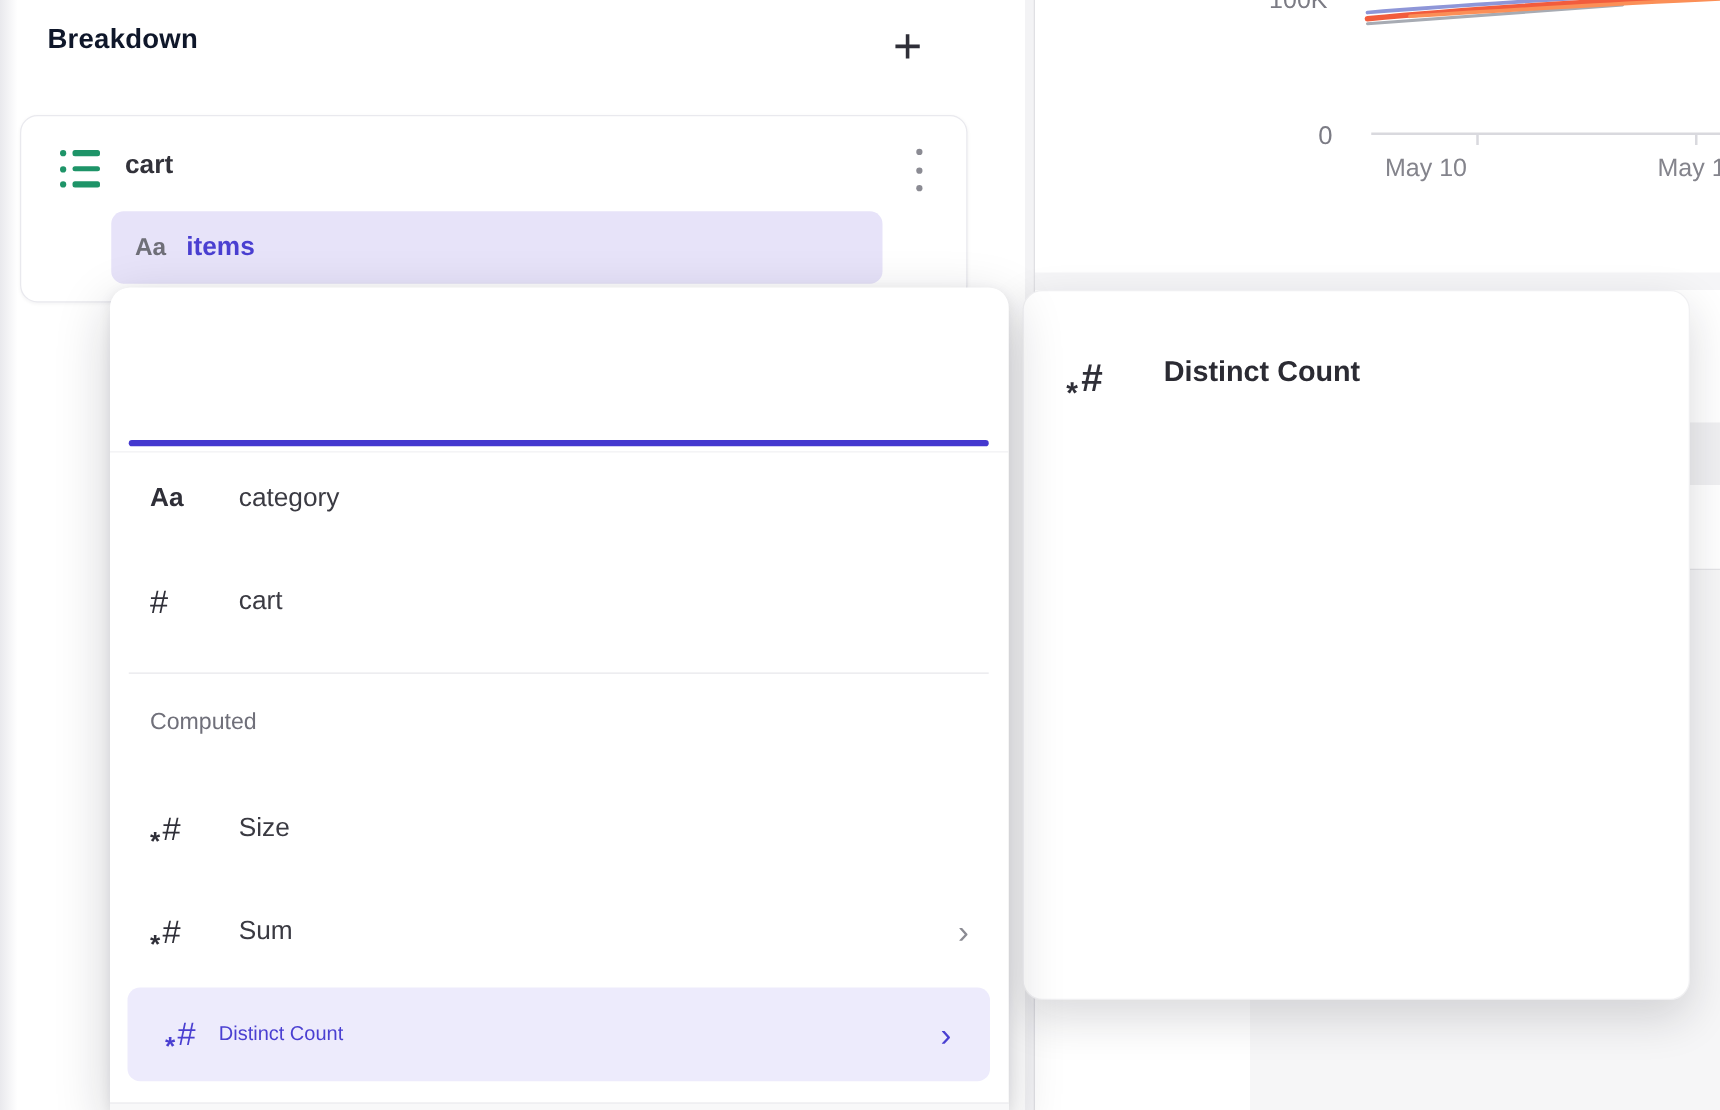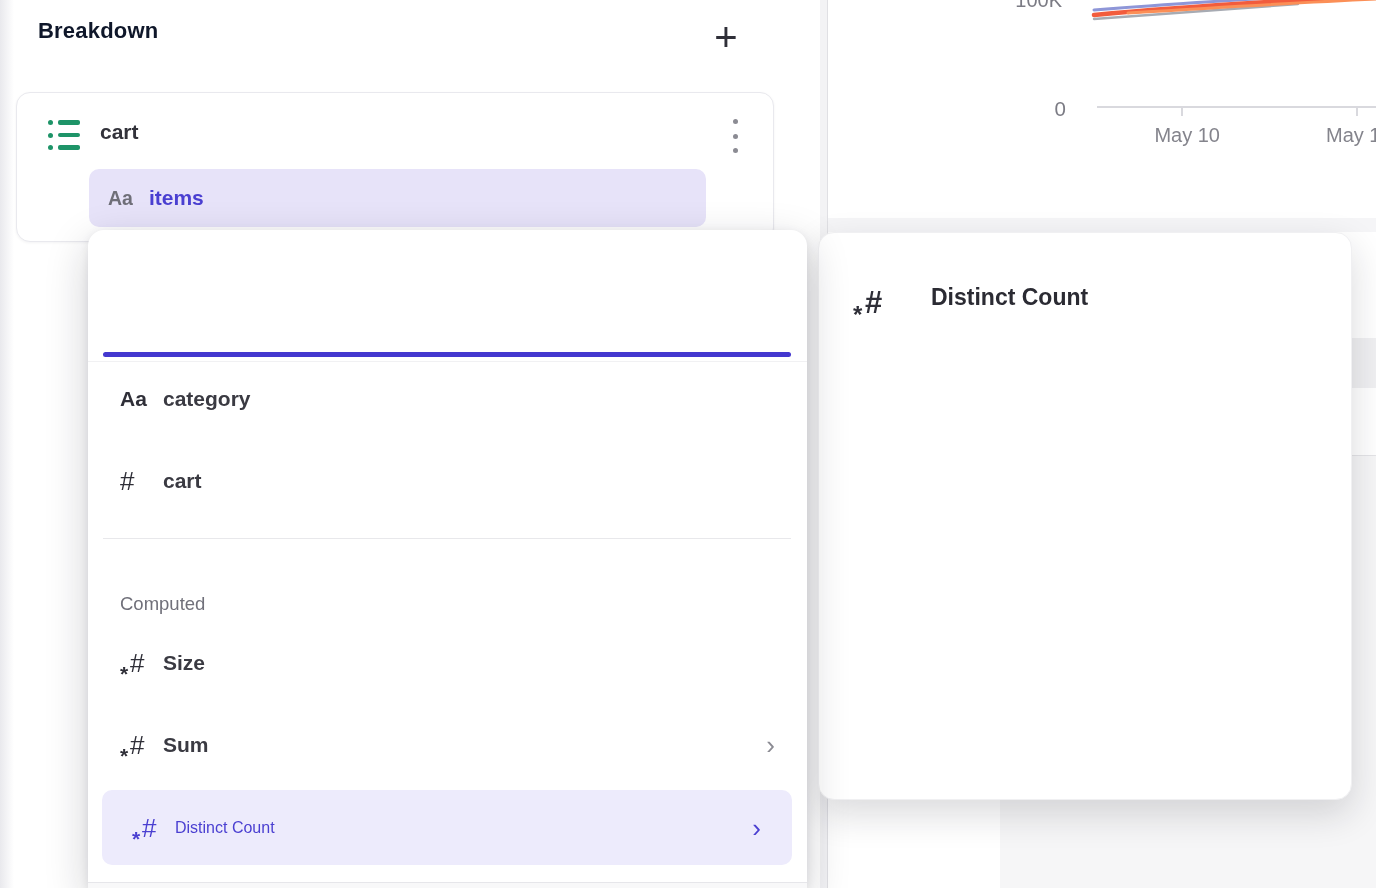--- a/index.html
+++ b/index.html
@@ -42,21 +42,21 @@
   .band-divider{left:828px;top:455px;width:548px;height:1px;background:#e4e4e7;}
   .band-left-white{left:828px;top:456px;width:172px;height:432px;background:#fff;}
   .band-right-gray{left:1000px;top:456px;width:376px;height:432px;background:#f6f6f7;}
 
   .y-label-top{left:986px;top:-11px;width:76px;text-align:right;font-size:20px;color:#7b7b84;}
   .y-label-zero{left:1016px;top:97px;width:50px;text-align:right;font-size:20.5px;color:#7b7b84;}
   .x-axis-line{left:1097px;top:106px;width:279px;height:2px;background:#d9d9de;}
   .x-tick{top:108px;width:2px;height:8px;background:#d9d9de;}
   .x-tick.t1{left:1181px;} .x-tick.t2{left:1356px;}
   .x-label{top:124px;font-size:20px;color:#84848c;}
-  .x-label.l1{left:1140px;width:80px;text-align:right;}
+  .x-label.l1{left:1108px;width:80px;text-align:left;}
   .x-label.l2{left:1326px;width:70px;text-align:left;}
 
   
   .tooltip-card{left:818px;top:232px;width:534px;height:568px;background:#fff;border-radius:16px;
     border:1px solid #f0f0f2;box-shadow:0 14px 36px rgba(25,25,40,.16);z-index:5;box-sizing:border-box;}
   .tooltip-title{left:112px;top:51px;font-size:23px;font-weight:700;color:#2b2b33;}
   .tooltip-desc{left:27px;top:124px;width:474px;font-size:21.5px;line-height:38.5px;color:#70707a;}
 
   
   .cicon{position:relative;display:inline-block;line-height:1;}
@@ -72,26 +72,26 @@
   .search-input{left:20px;top:25px;width:680px;height:70px;border:none;border-radius:12px;
     background:#f3f3f5;font-family:"Liberation Sans",sans-serif;font-size:23px;color:#32323a;
     padding:0 18px;box-sizing:border-box;outline:none;}
   .search-input::placeholder{color:#9a9aa1;}
   .indigo-bar{left:15px;top:122px;width:688px;height:5px;border-radius:3px;background:#4438cf;}
   .scroll-top-line{left:0;top:131px;width:719px;height:1px;background:#f1f1f3;}
 
   .dd-row{left:0;width:719px;height:60px;display:flex;align-items:center;
     padding:0 32px;box-sizing:border-box;cursor:pointer;}
   .dd-row .icon-cell{width:43px;flex:0 0 43px;display:flex;align-items:center;}
-  .dd-row .dd-label{font-size:21px;font-weight:700;color:#3a3a42;}
+  .dd-row .dd-label{font-size:21px;font-weight:400;color:#3a3a42;margin-left:28px;}
   .aa-dark{font-size:21px;font-weight:600;color:#2f2f38;}
   .hash-plain{font-size:26px;font-weight:500;color:#2f2f38;}
   .row-category{top:139px;} .row-price{top:221px;}
   .dd-divider{left:15px;top:308px;width:688px;height:1px;background:#e8e8eb;}
-  .computed-label{left:32px;top:363px;font-size:18.5px;font-weight:500;color:#70707a;}
+  .computed-label{left:32px;top:336px;font-size:18.5px;font-weight:500;color:#70707a;}
   .row-size{top:403px;} .row-sum{top:485px;}
   .chevron{margin-left:auto;font-size:26px;line-height:1;color:#8b8b93;font-weight:500;}
   .row-distinct{left:14px;top:560px;width:690px;height:75px;border-radius:10px;background:#edebfc;
     display:flex;align-items:center;padding:0 31px 0 17px;box-sizing:border-box;cursor:pointer;}
   .row-distinct .icon-cell{width:43px;flex:0 0 43px;margin-left:13px;}
   .row-distinct .dd-label{color:#4a3fd1;}
   .row-distinct .chevron{color:#4a3fd1;}
   .dd-bottom-line{left:0;top:652px;width:719px;height:1px;background:#e6e6ea;}
   .dd-bottom-fill{left:0;top:653px;width:719px;height:5px;background:#f8f8f9;}
 </style>

